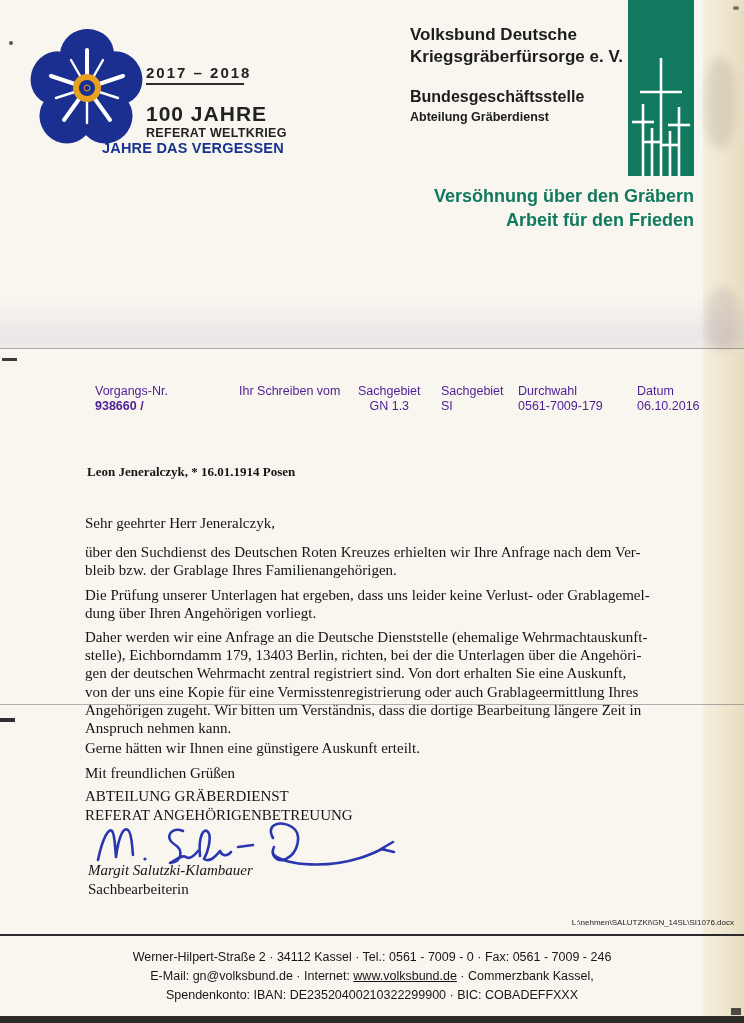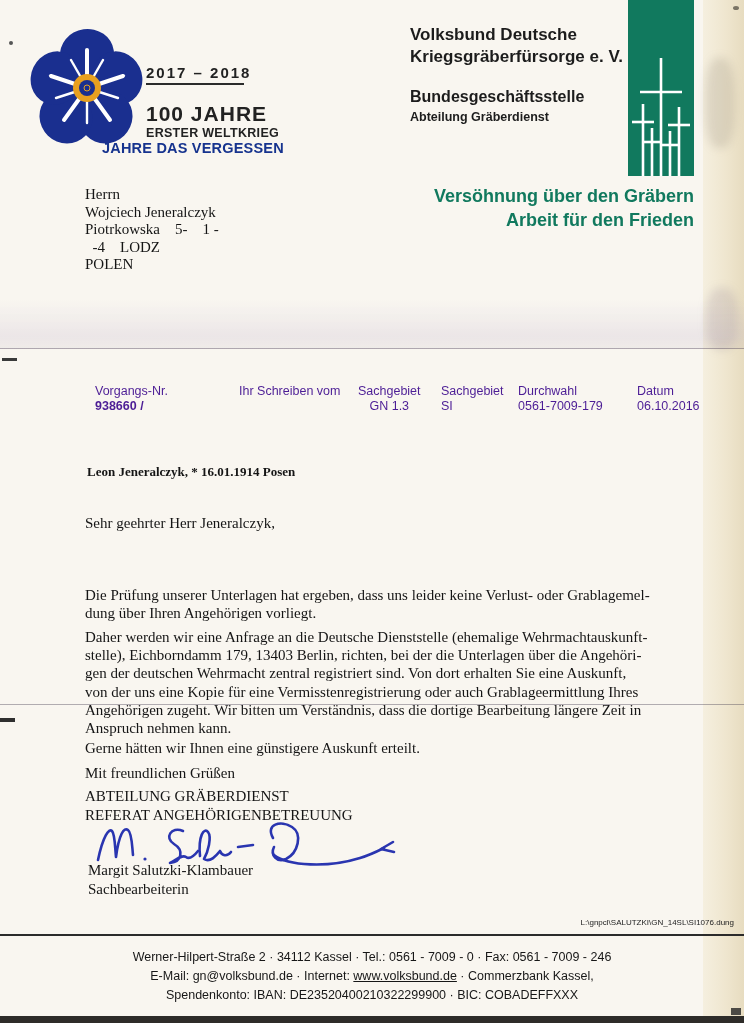--- a/index.html
+++ b/index.html
@@ -35,21 +35,21 @@
 
   
   .subject{left:87px;top:464px;font-weight:bold;font-size:13px;}
   .salutation{left:85px;top:515px;font-size:15px;}
   .para{left:85px;width:628px;font-size:15px;line-height:18.2px;}
   .p1{top:543px;} .p2{top:586px;} .p3{top:628px;} .p4{top:739px;} .p5{top:764px;}
   .p6{top:787px;line-height:18.5px;}
 
   
   .sig-svg{left:88px;top:818px;}
-  .sig-name{left:88px;top:862px;font-size:15px;}
+  .sig-name{left:88px;top:862px;font-size:15px;font-style:italic;}
   .sig-role{left:88px;top:881px;font-size:15px;}
 
   
   .filepath{right:10px;top:918px;font-family:"Liberation Sans",sans-serif;font-size:8px;color:#222;}
   .sep-line{left:0;top:934px;width:744px;height:2px;background:#2b2b2b;}
   .footer{left:0;top:948px;width:744px;text-align:center;font-family:"Liberation Sans",sans-serif;
           font-size:12.5px;line-height:19px;color:#171717;}
   .footer .link{text-decoration:underline;}
 
   
@@ -106,21 +106,21 @@
       <line x1="59" y1="60" x2="43" y2="32"></line>
     </g>
     <circle cx="59" cy="60" r="14" fill="#e8a020"></circle>
     <circle cx="59" cy="60" r="8" fill="#1a2f8f"></circle>
     <circle cx="59" cy="60" r="3" fill="none" stroke="#e8a020" stroke-width="1"></circle>
   </svg>
 
   <div class="abs centenary">
     <div class="cent-years">2017 – 2018</div>
     <div class="cent-jahre">100 JAHRE</div>
-    <div class="cent-wk">ERSTER WELTKRIEG</div>
+    <div class="cent-wk">REFERAT WELTKRIEG</div>
     <div class="cent-gegen">JAHRE DAS VERGESSEN</div>
   </div>
 
   <div class="abs org-name pre">Volksbund Deutsche
 Kriegsgräberfürsorge e. V.</div>
   <div class="abs office">Bundesgeschäftsstelle</div>
   <div class="abs department">Abteilung Gräberdienst</div>
 
   <div class="abs green-bar">
     <svg width="66" height="176" viewBox="0 0 66 176">
@@ -135,25 +135,20 @@
         <line x1="16" y1="142" x2="32" y2="142"></line>
         <line x1="42" y1="131" x2="42" y2="176"></line>
         <line x1="34" y1="145" x2="50" y2="145"></line>
       </g>
     </svg>
   </div>
 
   <div class="abs slogan pre">Versöhnung über den Gräbern
 Arbeit für den Frieden</div>
 
-  <div class="abs recipient pre">Herrn
-Wojciech Jeneralczyk
-Piotrkowska    5-    1 -
-  -4    LODZ
-POLEN</div>
 
   <div class="abs ref-col" style="left:95px;">
     <div>Vorgangs-Nr.</div>
     <div class="ref-val-bold">938660 /</div>
   </div>
   <div class="abs ref-col" style="left:239px;">
     <div>Ihr Schreiben vom</div>
     <div></div>
   </div>
   <div class="abs ref-col" style="left:358px;text-align:center;">
@@ -168,20 +163,22 @@
     <div>Durchwahl</div>
     <div>0561-7009-179</div>
   </div>
   <div class="abs ref-col" style="left:637px;">
     <div>Datum</div>
     <div>06.10.2016</div>
   </div>
 
   <div class="abs subject">Leon Jeneralczyk, * 16.01.1914 Posen</div>
   <div class="abs salutation">Sehr geehrter Herr Jeneralczyk,</div>
+  <div class="abs para p1 pre">über den Suchdienst des Deutschen Roten Kreuzes erhielten wir Ihre Anfrage nach dem Ver-
+bleib bzw. der Grablage Ihres Familienangehörigen.</div>
   <div class="abs para p2 pre">Die Prüfung unserer Unterlagen hat ergeben, dass uns leider keine Verlust- oder Grablagemel-
 dung über Ihren Angehörigen vorliegt.</div>
   <div class="abs para p3 pre">Daher werden wir eine Anfrage an die Deutsche Dienststelle (ehemalige Wehrmachtauskunft-
 stelle), Eichborndamm 179, 13403 Berlin, richten, bei der die Unterlagen über die Angehöri-
 gen der deutschen Wehrmacht zentral registriert sind. Von dort erhalten Sie eine Auskunft,
 von der uns eine Kopie für eine Vermisstenregistrierung oder auch Grablageermittlung Ihres
 Angehörigen zugeht. Wir bitten um Verständnis, dass die dortige Bearbeitung längere Zeit in
 Anspruch nehmen kann.</div>
   <div class="abs para p4">Gerne hätten wir Ihnen eine günstigere Auskunft erteilt.</div>
   <div class="abs para p5">Mit freundlichen Grüßen</div>
@@ -196,21 +193,21 @@
       <path d="M 112 38 C 110 18 116 9 120 14 C 124 19 120 34 116 41 C 122 45 128 38 132 33 C 134 38 139 39 143 34"></path>
       <path d="M 150 29 L 165 27"></path>
       <path d="M 185 20 C 177 6 193 2 204 9 C 215 16 210 35 198 41 C 189 45 182 37 186 29"></path>
       <path d="M 186 37 C 200 48 240 50 272 40 C 282 37 290 33 296 30"></path>
       <path d="M 305 24 L 293 31 L 306 34"></path>
     </g>
   </svg>
   <div class="abs sig-name">Margit  Salutzki-Klambauer</div>
   <div class="abs sig-role">Sachbearbeiterin</div>
 
-  <div class="abs filepath">L:\gnpcl\SALUTZKI\GN_14SL\SI1076.dung</div>
+  <div class="abs filepath">L:\nehmen\SALUTZKI\GN_14SL\SI1076.docx</div>
   <div class="abs sep-line"></div>
   <div class="abs footer">
     <div>Werner-Hilpert-Straße 2  ·  34112 Kassel  ·  Tel.: 0561 - 7009 - 0 ·  Fax: 0561 - 7009 - 246</div>
     <div>
       <span>E-Mail: gn@volksbund.de  · Internet: </span><span class="link">www.volksbund.de</span><span> · Commerzbank Kassel,</span>
     </div>
     <div>Spendenkonto: IBAN: DE23520400210322299900 · BIC: COBADEFFXXX</div>
   </div>
 
   <div class="abs bottom-strip"></div>

